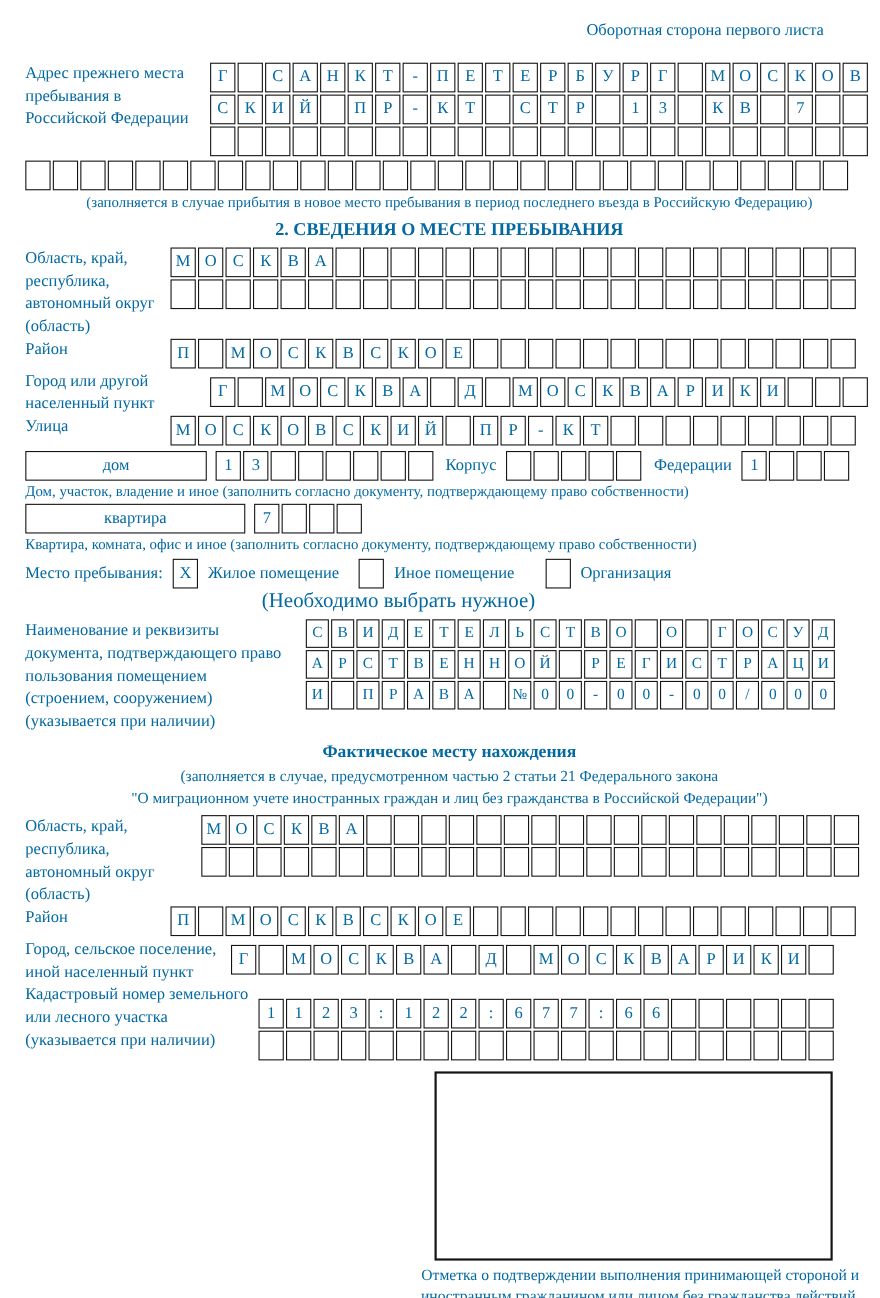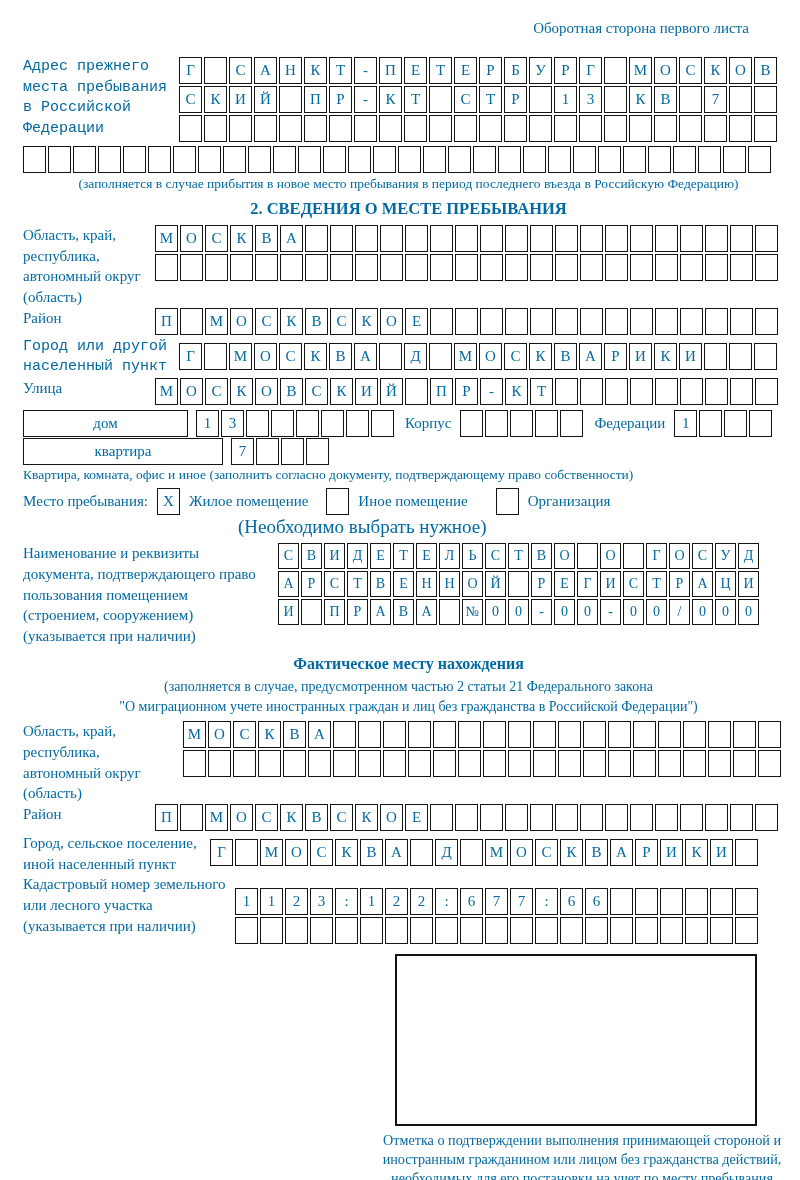--- a/index.html
+++ b/index.html
@@ -22,21 +22,21 @@
     border: 1.6px solid #141414;
     margin-right: 2px;
     display: flex; align-items: center; justify-content: center;
     font-size: 15px;
   }
   .small .cell { width: 21px; height: 26px; font-size: 14px; }
 
   .field { display: flex; }
   .field.vcenter { align-items: center; }
   .flabel { flex: 0 0 auto; font-size: 15px; line-height: 1.38; }
-  .w152 { width: 152px; margin-right: 4px; font-family: Liberation Mono, monospace; }
+  .w152 { width: 152px; margin-right: 16px; }
   .w124 { width: 124px; margin-right: 8px; }
   .wfact-obl { width: 152px; margin-right: 8px; }
   .wfact-gor { width: 178px; margin-right: 9px; }
   .wkad { width: 204px; margin-right: 8px; }
   .wdoc { width: 235px; margin-right: 20px; }
 
   .hint { font-size: 13.5px; text-align: center; margin: 3px 0 4px; }
   .hint-left { font-size: 13.5px; margin: 2px 0 3px; }
   .sec-title { text-align: center; font-weight: bold; font-size: 16.5px; margin: 7px 0 6px; }
 
@@ -369,20 +369,21 @@
         <div class="cell"></div>
       </div>
     <div class="inline-lbl">Федерации</div>
     <div class="cells">
         <div class="cell">1</div>
         <div class="cell"></div>
         <div class="cell"></div>
         <div class="cell"></div>
       </div>
   </div>
+  <div class="hint-left">Дом, участок, владение и иное (заполнить согласно документу, подтверждающему право собственности)</div>
 
   <div class="dom-row" style="margin-top:1px;">
     <div class="label-box kv-box">квартира</div>
     <div class="cells">
         <div class="cell">7</div>
         <div class="cell"></div>
         <div class="cell"></div>
         <div class="cell"></div>
       </div>
   </div>

